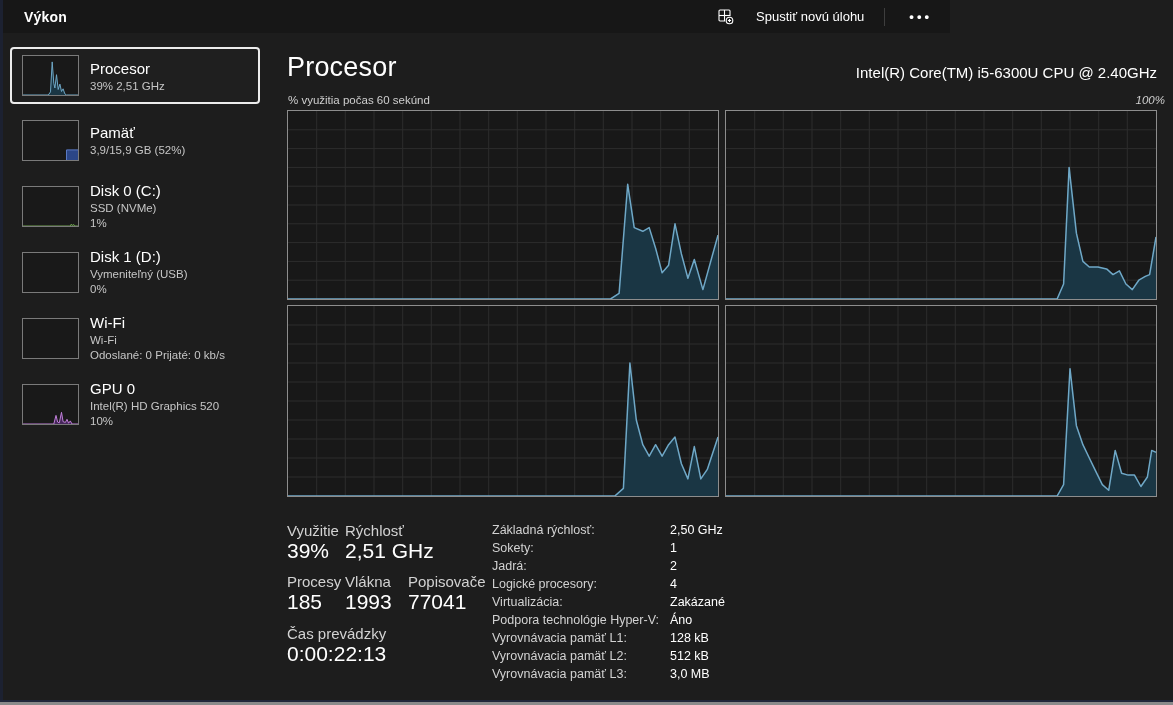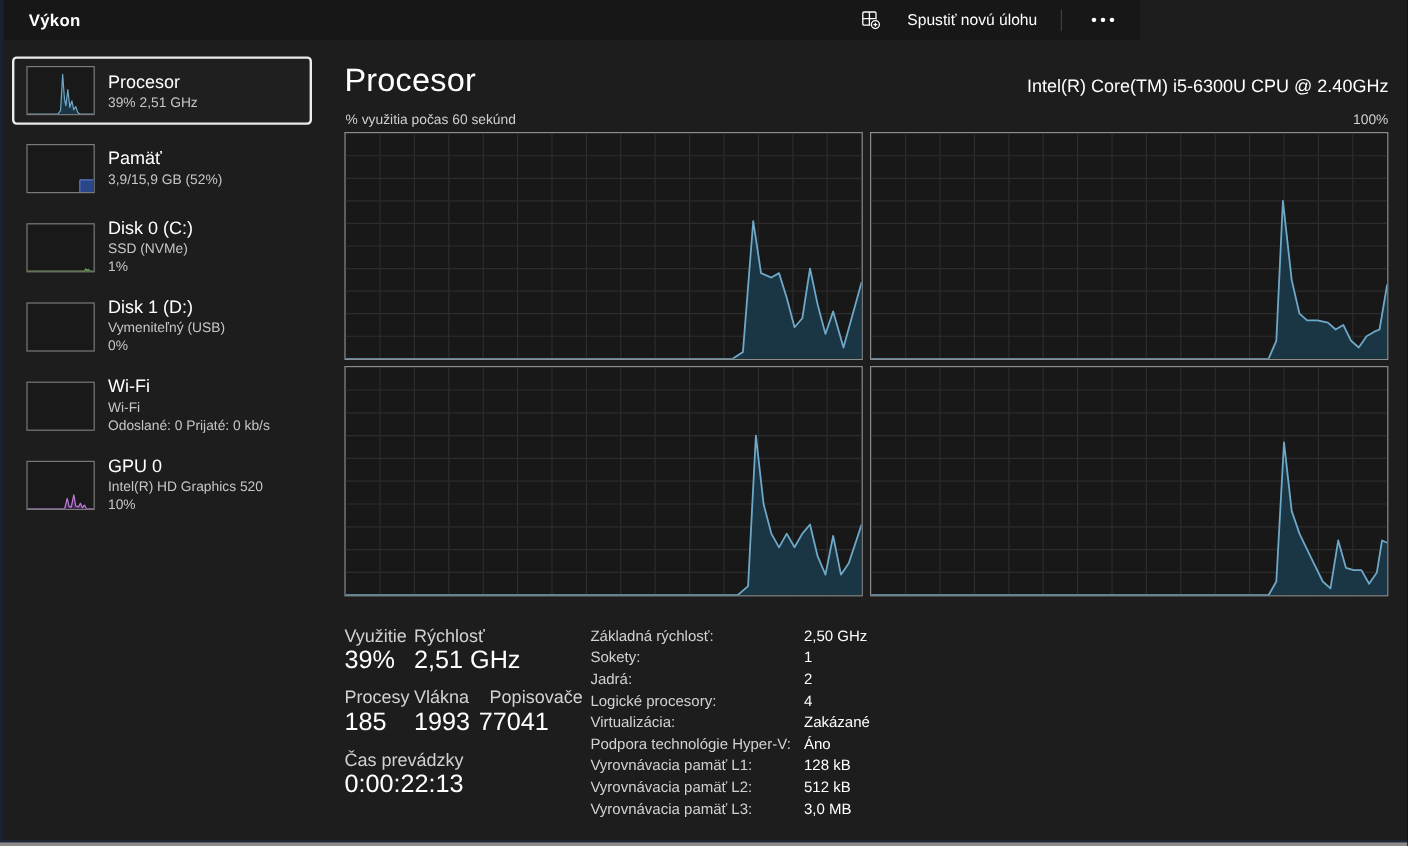--- a/index.html
+++ b/index.html
@@ -29,21 +29,21 @@
   .selected .side-text{left:78px;}
   .side-title{font-size:15px;line-height:20px;color:#fff;white-space:nowrap;}
   .side-sub{font-size:11.5px;line-height:15px;color:#c6c6c6;white-space:nowrap;}
   .lines2 .side-text{padding-top:10px;}
   .lines3 .side-text{padding-top:2px;}
 
   
   .main-title{position:absolute;left:287px;top:52px;font-size:27px;font-weight:300;letter-spacing:.2px;}
   .cpu-name{position:absolute;right:16px;top:64px;font-size:15px;font-weight:400;margin-left:44px;}
   .axis-label{position:absolute;left:288px;top:94px;font-size:11.5px;color:#cfcfcf;}
-  .axis-max{position:absolute;right:16px;top:94px;font-size:11.5px;color:#cfcfcf;}
+  .axis-max{position:absolute;right:8px;top:94px;font-size:11.5px;color:#cfcfcf;font-style:italic;}
 
   
   .charts{position:absolute;left:287px;top:110px;width:870px;height:387px;}
   .chart{position:absolute;box-sizing:border-box;border:1px solid #8d8d8d;background:#181818;}
   .c0{left:0;top:0;width:432px;height:190px;}
   .c1{left:438px;top:0;width:432px;height:190px;}
   .c2{left:0;top:195px;width:432px;height:192px;}
   .c3{left:438px;top:195px;width:432px;height:192px;}
   svg.fill{display:block;width:100%;height:100%;}
 
@@ -289,21 +289,21 @@
   <div class="stats-left">
     <div class="sl-label" style="left:0;top:0">Využitie</div>
     <div class="sl-value" style="left:0;top:17px">39%</div>
     <div class="sl-label" style="left:58px;top:0">Rýchlosť</div>
     <div class="sl-value" style="left:58px;top:17px">2,51 GHz</div>
     <div class="sl-label" style="left:0;top:51px">Procesy</div>
     <div class="sl-value" style="left:0;top:68px">185</div>
     <div class="sl-label" style="left:58px;top:51px">Vlákna</div>
     <div class="sl-value" style="left:58px;top:68px">1993</div>
     <div class="sl-label" style="left:121px;top:51px">Popisovače</div>
-    <div class="sl-value" style="left:112px;top:68px">77041</div>
+    <div class="sl-value" style="left:121px;top:68px">77041</div>
     <div class="sl-label" style="left:0;top:103px">Čas prevádzky</div>
     <div class="sl-value" style="left:0;top:120px">0:00:22:13</div>
   </div>
 
   <div class="specs">
     <div class="spec-row">
         <span class="spec-label">Základná rýchlosť:</span>
         <span class="spec-value">2,50 GHz</span>
       </div>
     <div class="spec-row">

